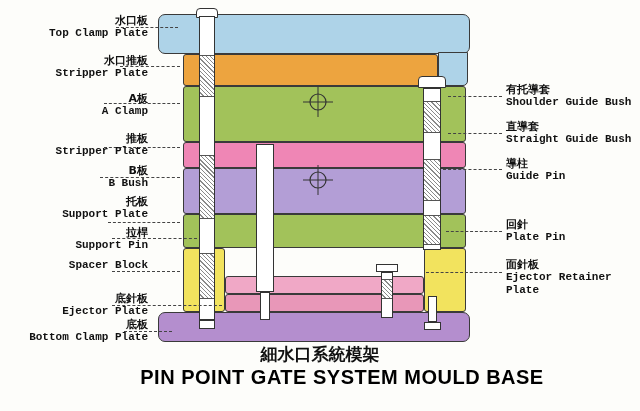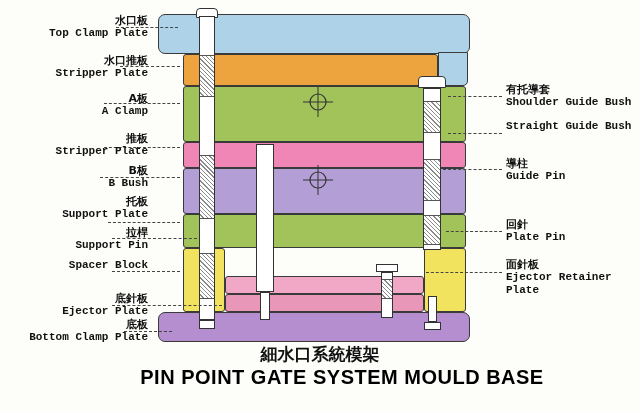--- a/index.html
+++ b/index.html
@@ -207,20 +207,21 @@
       <span class="en">Bottom Clamp Plate</span>
     </div>
   </div>
 
   <div class="right-col">
     <div class="lbl" style="top:83px;">
       <span class="cn">有托導套</span>
       <span class="en">Shoulder Guide Bush</span>
     </div>
     <div class="lbl" style="top:120px;">
+      <span class="cn">直導套</span>
       <span class="en">Straight Guide Bush</span>
     </div>
     <div class="lbl" style="top:157px;">
       <span class="cn">導柱</span>
       <span class="en">Guide Pin</span>
     </div>
     <div class="lbl" style="top:218px;">
       <span class="cn">回針</span>
       <span class="en">Plate Pin</span>
     </div>

